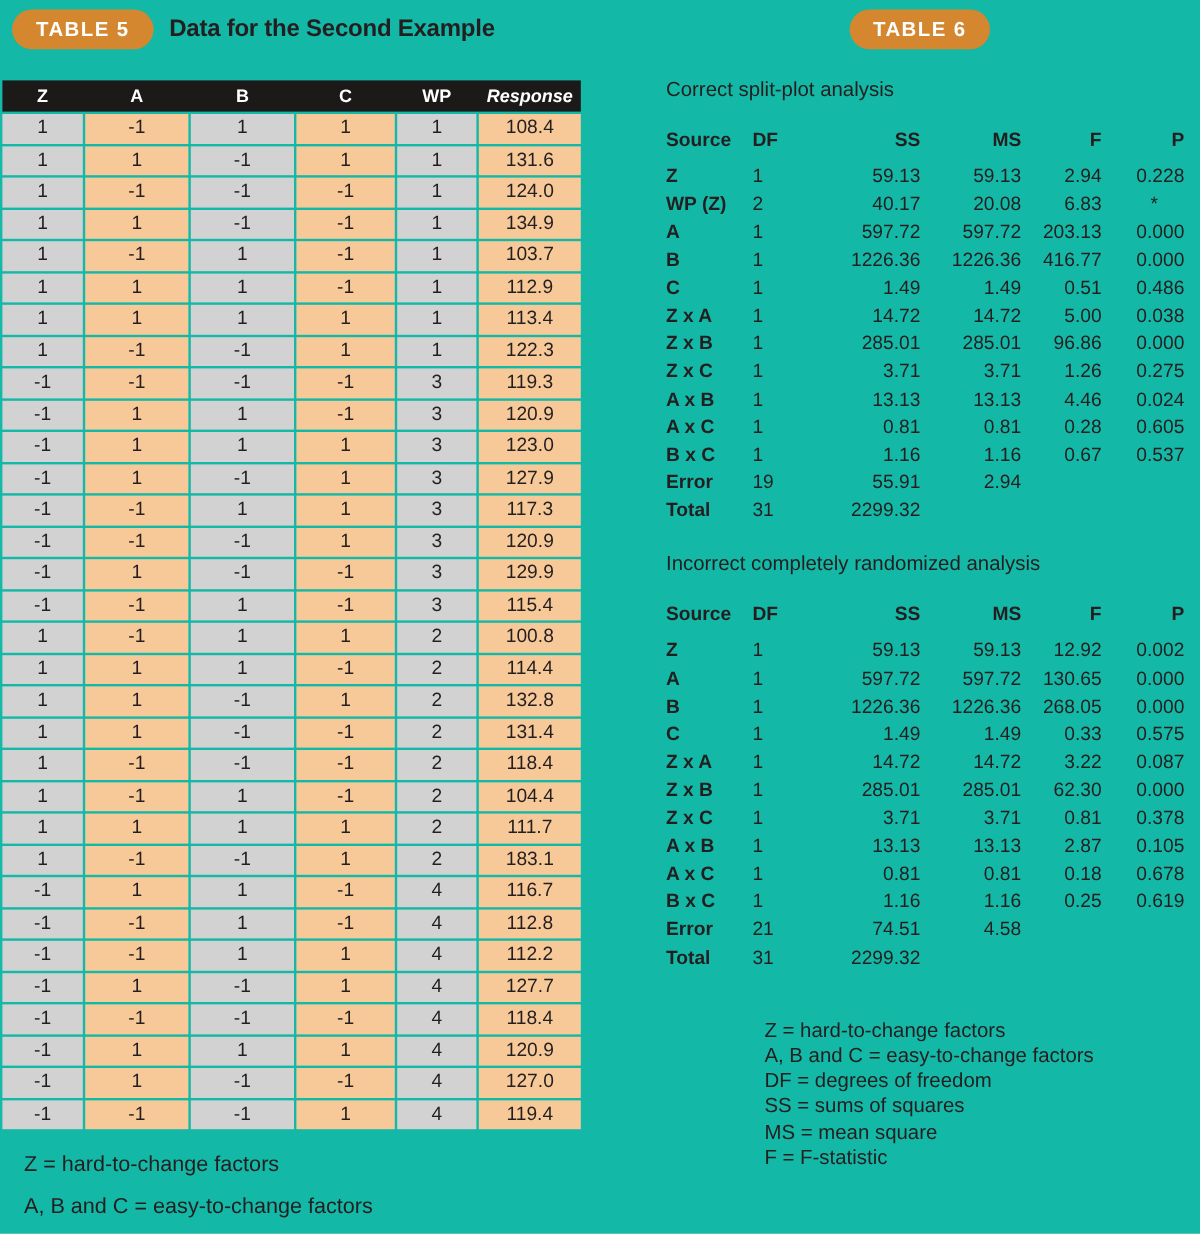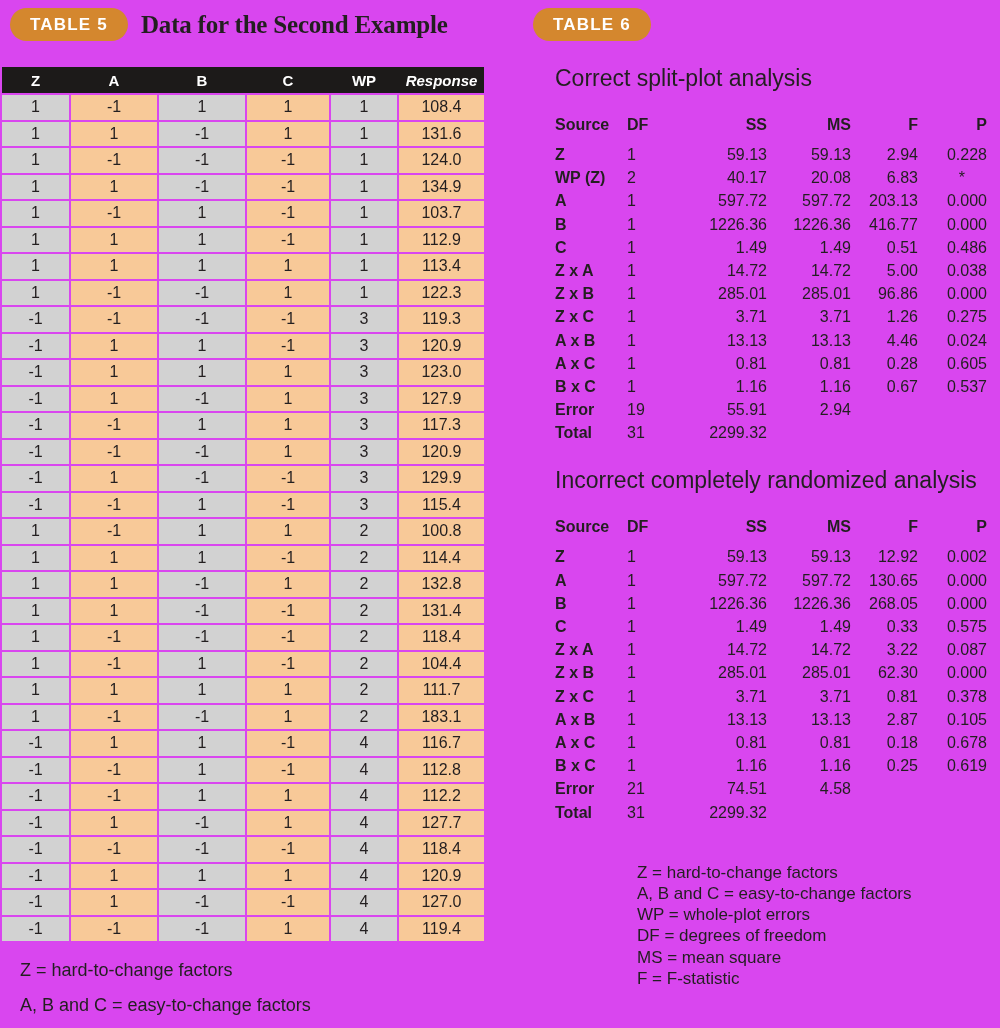--- a/index.html
+++ b/index.html
@@ -3,32 +3,32 @@
 <meta charset="utf-8">
 <style>
   * { box-sizing: border-box; }
   html, body { margin: 0; padding: 0; }
   body {
     width: 1000px; height: 1028px;
     background: #ffffff;
     font-family: "Liberation Sans", sans-serif;
     color: #231f20;
   }
-  .page { position: relative; width: 1000px; height: 1028px; overflow: hidden; background: #d946ef; }
+  .page { position: relative; width: 1000px; height: 1028px; overflow: hidden; background: #14b8a6; }
 
   
   .t-head { display: flex; align-items: center; gap: 13px; }
   .badge {
     display: inline-flex; align-items: center; justify-content: center;
     background: #d4872e; color: #fff;
     font-weight: bold; font-size: 17px; letter-spacing: 1.2px;
     border-radius: 17px; height: 33px; padding: 0 20px;
     white-space: nowrap;
   }
-  .t-title { font-size: 25px; font-weight: bold; margin: 0; letter-spacing: -0.2px; font-family: Liberation Serif, serif; }
+  .t-title { font-size: 20px; font-weight: bold; margin: 0; letter-spacing: -0.2px; }
 
   
   .left { position: absolute; left: 0; top: 0; width: 500px; }
   .left .t-head { margin: 8px 0 0 10px; }
   .dt { margin: 26px 0 0 2px; width: 482px; }
   .dt-header { display: flex; gap: 2px; background: #1c1a19; height: 26px; }
   .dt-hcell {
     color: #fff; font-weight: bold; font-size: 15px;
     display: flex; align-items: center; justify-content: center;
   }
@@ -47,23 +47,23 @@
     height: 24.5px; display: flex; align-items: center; justify-content: center;
     font-size: 16px;
   }
   .gray  { background: #d2d2d2; }
   .peach { background: #f8c998; }
   .notes { margin: 12px 0 0 20px; }
   .note-line { font-size: 18px; line-height: 35px; }
 
   
   .right { position: absolute; left: 533px; top: 0; width: 467px; }
-  .right .t-head { margin: 8px 0 0 0; }
+  .right .t-head { margin: 8px 0 0 0; flex-direction: column; }
   .anova-wrap { margin-left: 22px; }
-  .anova-label { font-size: 23px; margin-top: 24px; }
+  .anova-label { font-size: 17px; margin-top: 24px; }
   .anova-block + .anova-block .anova-label { margin-top: 23px; }
   .anova-grid { display: grid; grid-template-columns: 72px 40px 100px 84px 67px 69px; }
   .anova-head { margin-top: 24px; }
   .anova-head .ac { font-weight: bold; height: auto; line-height: 18px; }
   .anova-body { margin-top: 9px; }
   .ac { font-size: 16px; height: 23.2px; line-height: 23.2px; white-space: nowrap; }
   .c0, .c1 { text-align: left; }
   .c2, .c3, .c4, .c5 { text-align: right; }
   .src { font-weight: bold; }
   .star { padding-right: 22px; }
@@ -469,20 +469,20 @@
             <div class="ac c2">2299.32</div>
             <div class="ac c3"></div>
             <div class="ac c4"></div>
             <div class="ac c5"></div>
           </div>
         </div>
       </div>
     <div class="legend" id="t6-legend">
         <div class="legend-line">Z = hard-to-change factors</div>
         <div class="legend-line">A, B and C = easy-to-change factors</div>
-        <div class="legend-line">WP = whole-plot errors</div>
         <div class="legend-line">DF = degrees of freedom</div>
+        <div class="legend-line">SS = sums of squares</div>
         <div class="legend-line">MS = mean square</div>
         <div class="legend-line">F = F-statistic</div>
       </div>
   </section>
 
 </div>
 
 </body></html>

